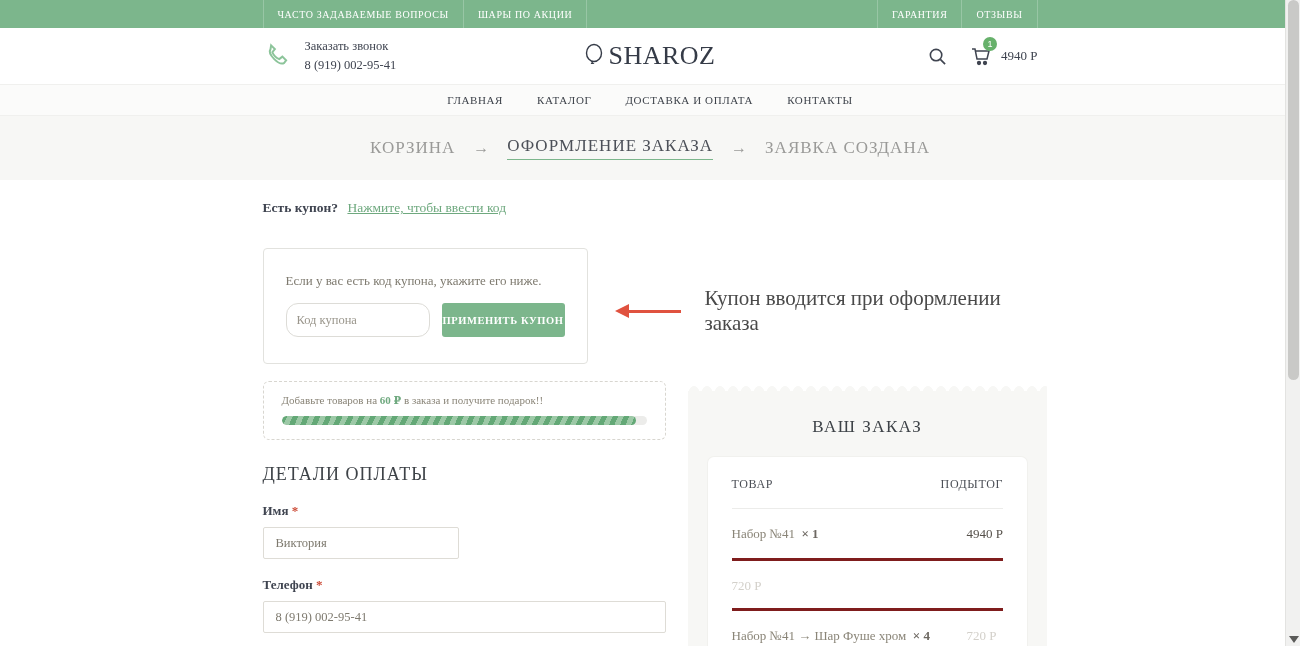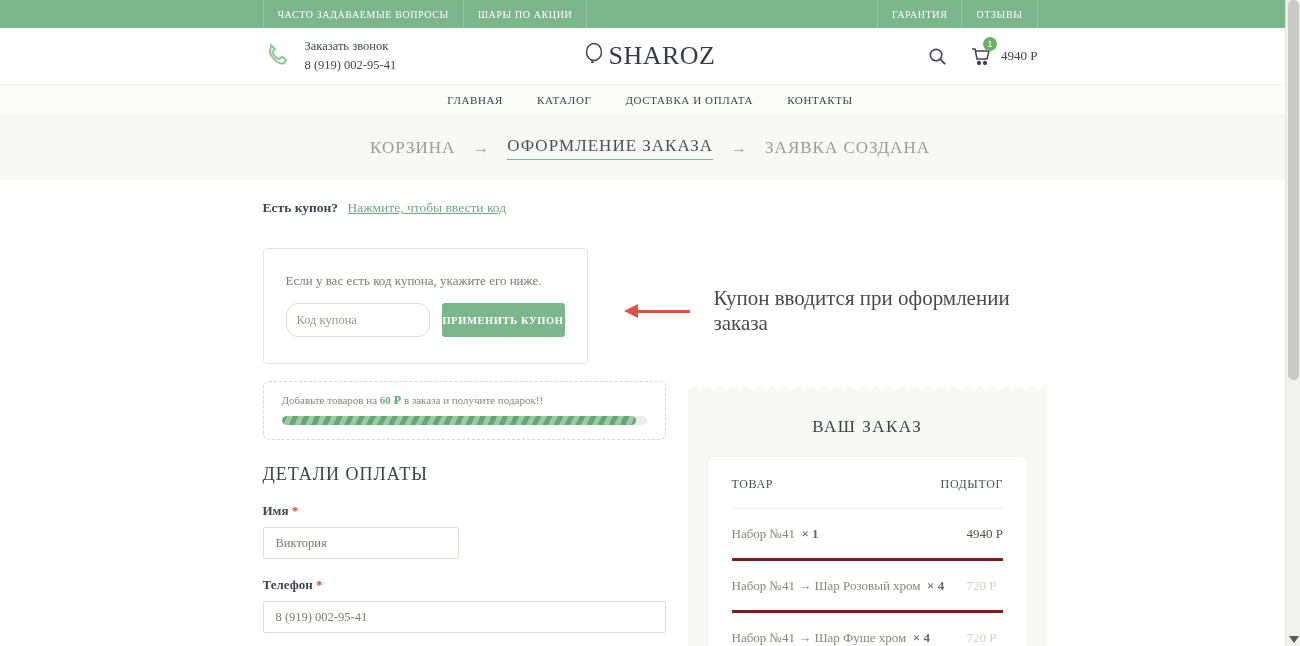--- a/index.html
+++ b/index.html
@@ -13,21 +13,21 @@
   .tb-group { display:flex; }
   .tb-link { color:#fff; font-size:10px; letter-spacing:.6px; display:flex; align-items:center;
     padding:0 14px; border-right:1px solid rgba(255,255,255,.22); text-decoration:none; cursor:pointer; }
   .tb-link:first-child { border-left:1px solid rgba(255,255,255,.22); }
 
   
   .header { background:#fff; height:56px; }
   .header .container { display:flex; align-items:center; height:56px;gap:24px; }
   .callback { display:flex; align-items:center; gap:12px; width:280px; cursor:pointer; }
   .callback .lines { font-size:12.5px; color:#3f4450; line-height:1.5; }
-  .logo { flex:1; display:flex; justify-content:center; align-items:center; gap:2px;
+  .logo { flex:1; display:flex; justify-content:center; align-items:flex-end; gap:2px;
     font-size:26px; color:#353b47; letter-spacing:.5px; cursor:pointer; }
   .hdr-right { width:280px; display:flex; justify-content:flex-end; align-items:center; gap:22px; }
   .cart-wrap { display:flex; align-items:center; gap:8px; cursor:pointer; position:relative; }
   .cart-badge { position:absolute; top:-8px; left:14px; background:#67b16b; color:#fff;
     width:14px; height:14px; border-radius:50%; font-size:9px; display:flex; align-items:center;
     justify-content:center; font-family:"Liberation Sans",sans-serif; }
   .cart-total { font-size:13px; color:#3f4450; }
 
   
   .nav { background:#fbfbfa; border-top:1px solid #f0f0ee; border-bottom:1px solid #f0f0ee;
@@ -48,21 +48,21 @@
   .coupon-box { width:325px; border:1px solid #e2e2de; border-radius:4px; padding:24px 22px 26px; }
   .coupon-hint { font-size:13px; color:#7e7a6f; margin-bottom:14px; }
   .coupon-row { display:flex; gap:12px; }
   .coupon-input { width:144px; height:34px; border:1px solid #dddcd7; border-radius:12px;
     padding:0 10px; font-size:12.5px; color:#7e7a6f; font-family:inherit; outline:none; }
   .coupon-input::placeholder { color:#9a968c; }
   .apply-btn { background:#7cb68c; color:#fff; border:none; border-radius:3px; width:126px; height:34px;
     font-size:10.5px; font-weight:bold; letter-spacing:.6px; font-family:inherit; cursor:pointer; }
 
   
-  .annotation { position:absolute; top:106px; left:361px; display:flex; align-items:center; gap:24px; }
+  .annotation { position:absolute; top:106px; left:352px; display:flex; align-items:center; gap:24px; }
   .ann-arrow { display:flex; align-items:center; }
   .ann-head { width:0; height:0; border-top:7px solid transparent; border-bottom:7px solid transparent;
     border-right:14px solid #e0523f; }
   .ann-line { width:52px; height:3px; background:#e0523f; }
   .ann-text { font-size:21px; color:#4a4a4a; }
 
   .columns { display:flex; gap:22px; margin-top:17px; align-items:flex-start; }
   .col-left { width:403px; }
   .col-right { width:405px; }
 
@@ -235,21 +235,20 @@
           <div class="or-head">
             <span>ТОВАР</span>
             <span>ПОДЫТОГ</span>
           </div>
           <div id="order-rows">
               <div class="or-row">
                 <div class="or-name"><span>Набор №41&nbsp; </span><span class="or-qty">× 1</span></div>
                 <div class="or-price">4940 Р</div>
               </div>
               <div class="or-row">
-                <div class="or-name"><span>Набор №41 → Шар Розовый хром&nbsp; </span><span class="or-qty">× 4</span></div>
                 <div class="or-price muted">720 Р</div>
               </div>
               <div class="or-row">
                 <div class="or-name"><span>Набор №41 → Шар Фуше хром&nbsp; </span><span class="or-qty">× 4</span></div>
                 <div class="or-price muted">720 Р</div>
               </div>
               <div class="or-row"></div>
             </div>
         </div>
       </div>

